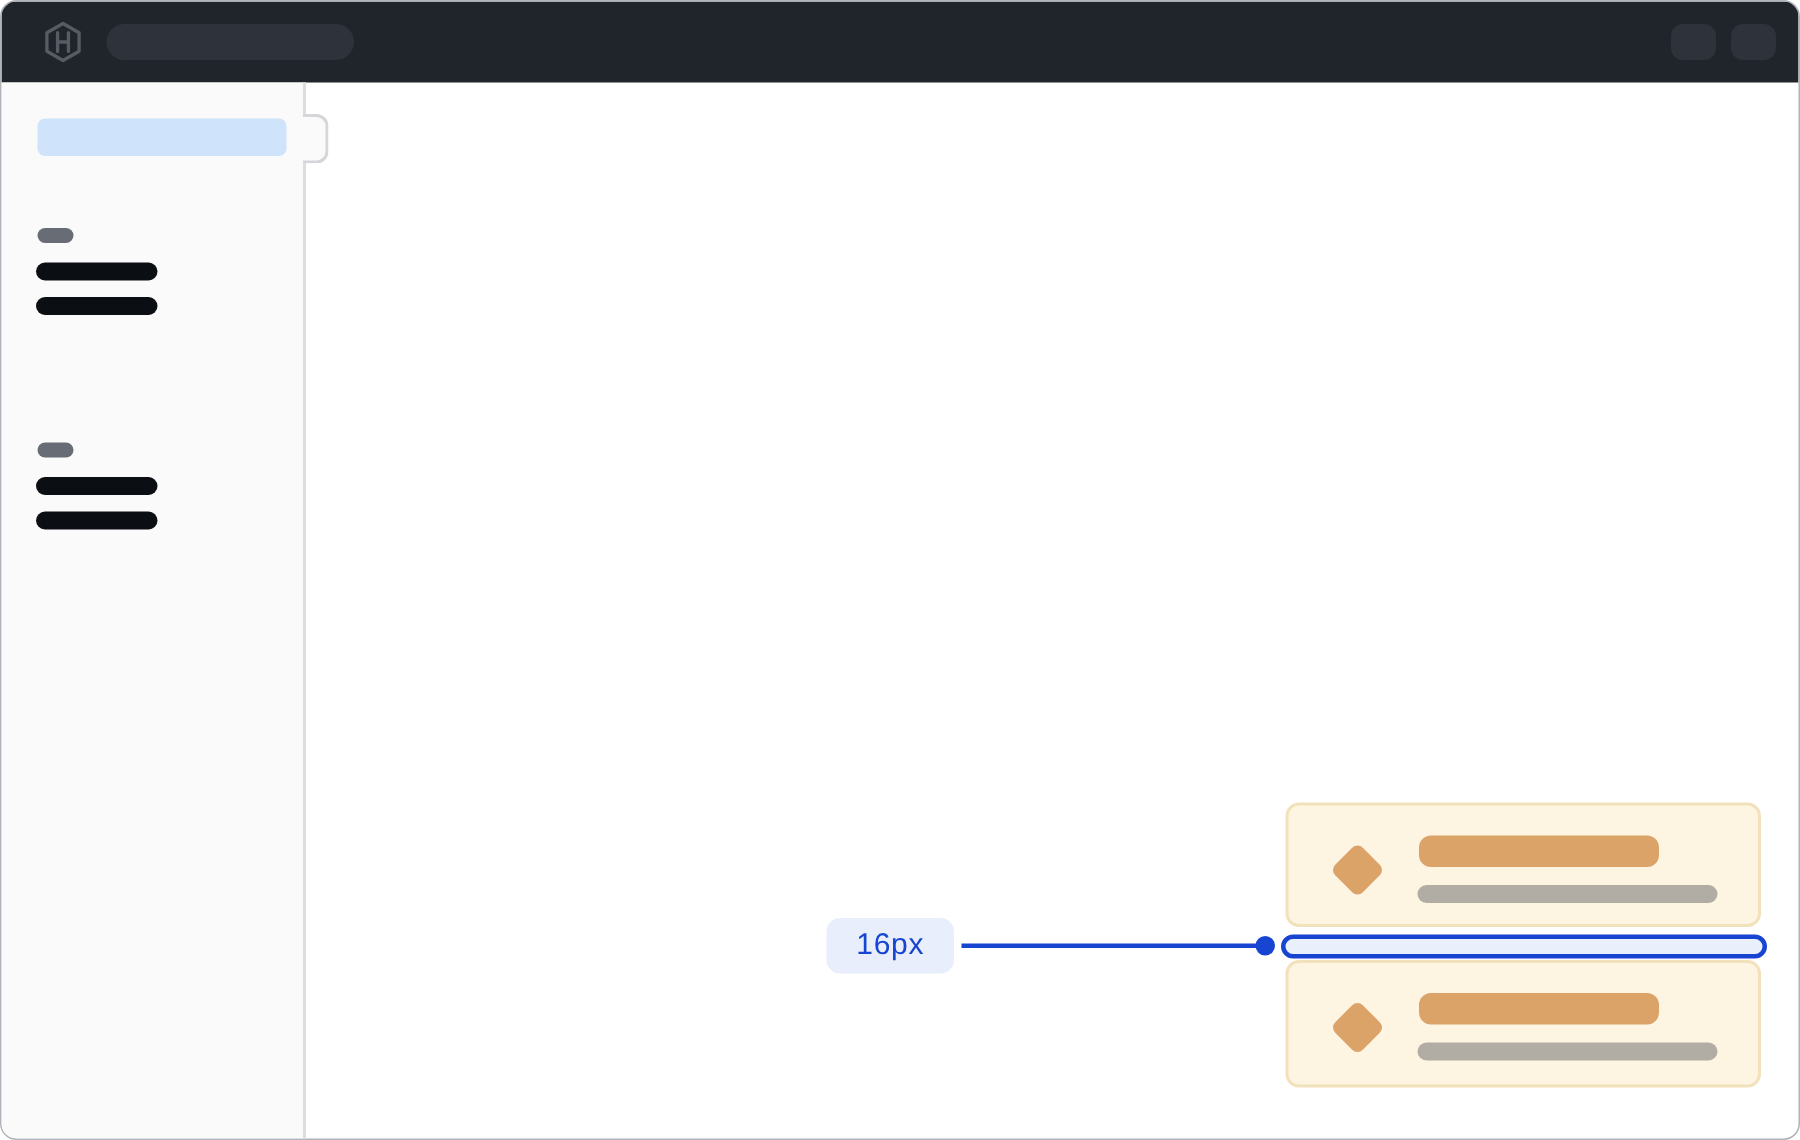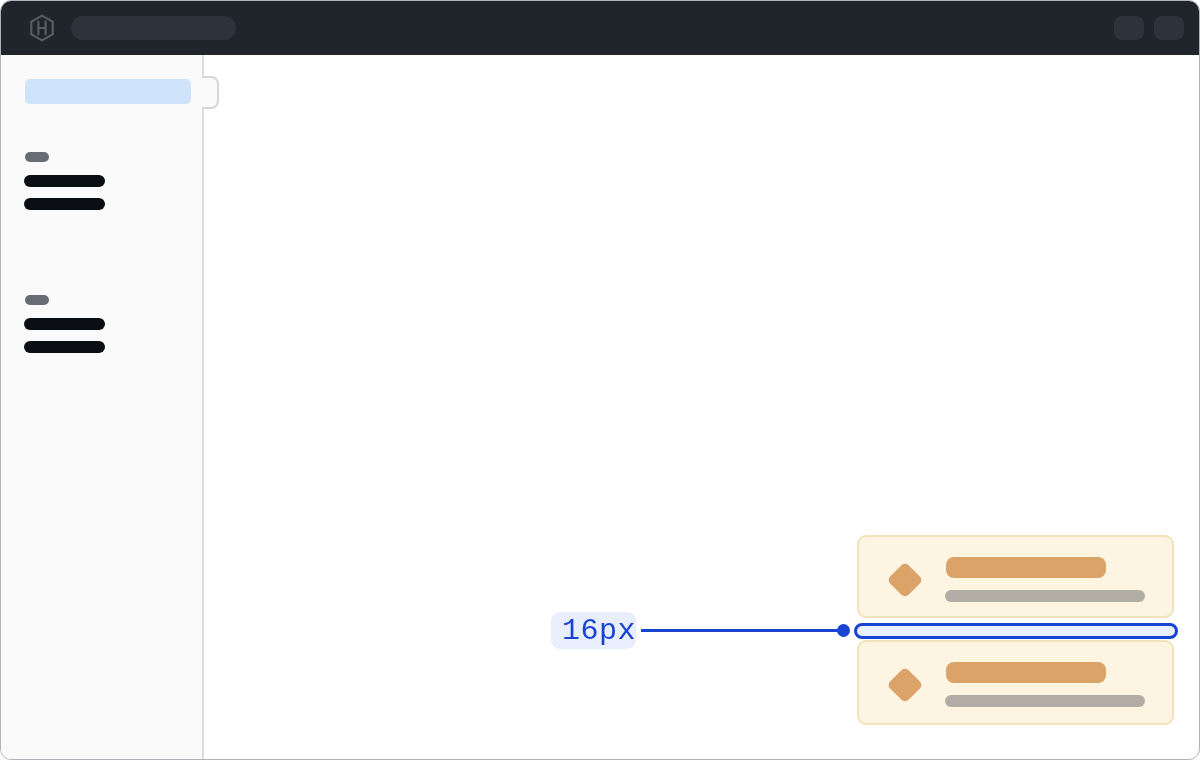--- a/index.html
+++ b/index.html
@@ -53,22 +53,22 @@
     background:var(--card-text-gray); border-radius:6px;}
 
   
   .gap-highlight{position:absolute; left:853px; top:622px; width:324px; height:16px;
     background:var(--accent-fill); border:3px solid var(--accent-blue); border-radius:8px; z-index:2;}
   .measure-line{position:absolute; left:640px; top:628px; width:199px; height:3px;
     background:var(--accent-blue);}
   .measure-dot{position:absolute; left:836px; top:623px; width:13px; height:13px;
     background:var(--accent-blue); border-radius:50%;}
   .measure-label{position:absolute; left:550px; top:611px; width:85px; height:37px;
-    background:var(--label-bg); border-radius:9px; display:flex; align-items:center; justify-content:flex-end;
-    color:var(--accent-blue); font-size:30px; font-weight:500; letter-spacing:0.5px;font-family:Liberation Mono, monospace;}
+    background:var(--label-bg); border-radius:9px; display:flex; align-items:center; justify-content:center;
+    color:var(--accent-blue); font-size:20px; font-weight:500; letter-spacing:0.5px;}
 </style>
 </head>
 <body>
 
 <div class="window">
 
   <header class="topnav">
     <span class="logo">
       <svg viewBox="0 0 24 24" fill="none" stroke="currentColor" stroke-width="1.9" stroke-linejoin="round">
         <path d="M12 1.4 2.8 6.7v10.6L12 22.6l9.2-5.3V6.7L12 1.4z"></path>

